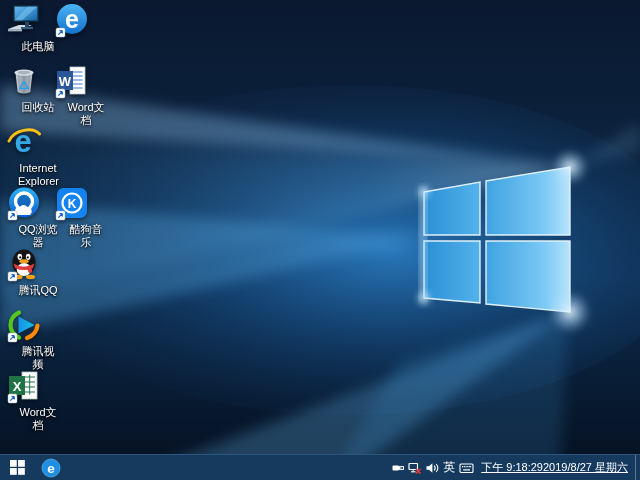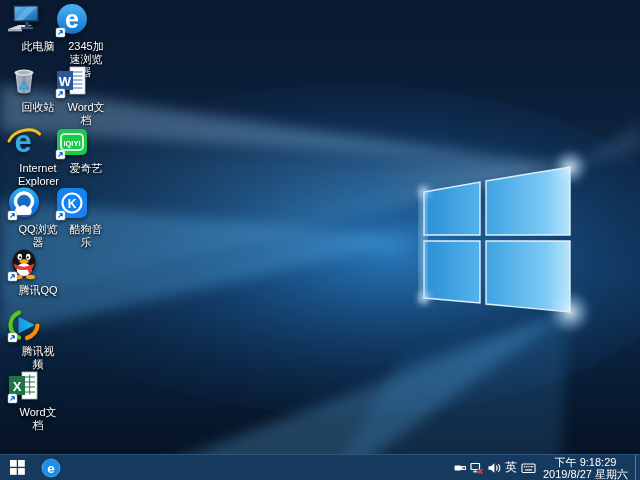--- a/index.html
+++ b/index.html
@@ -24,21 +24,21 @@
   
   #taskbar {
     position:absolute; left:0; bottom:0; width:640px; height:26px;
     background:#16395e; border-top:1px solid rgba(120,170,220,.25);
     display:flex; align-items:center;
   }
   .tb-btn { width:34px; height:26px; background:transparent; border:none; display:flex; align-items:center; justify-content:center; cursor:pointer; }
   #tray { margin-left:auto; display:flex; align-items:center; height:26px; }
   .tray-ic { width:17px; height:26px; display:flex; align-items:center; justify-content:center; cursor:pointer; }
   #ime { color:#fff; font-size:12px; width:18px; text-align:center; cursor:pointer; }
-  #clock { color:#fff; font-size:11px; line-height:12px; text-align:center; padding:0 7px 0 6px; cursor:pointer; display:flex; flex-direction:column; justify-content:center; height:14px; }
+  #clock { color:#fff; font-size:11px; line-height:12px; text-align:center; padding:0 7px 0 6px; cursor:pointer; display:flex; justify-content:center; height:14px;text-decoration:underline; }
   #show-desktop { width:5px; height:26px; border-left:1px solid rgba(255,255,255,.3); cursor:pointer; }
 </style>
 </head>
 <body>
 
 <div id="screen">
 
   <svg id="wallpaper" viewBox="0 0 640 480" preserveAspectRatio="none">
     <defs>
       <linearGradient id="sky" x1="0" y1="0" x2="0" y2="1">
@@ -143,21 +143,20 @@
 
   <div class="dicon c1 r0">
     <svg class="glyph" viewBox="0 0 36 36">
       <circle cx="18" cy="17" r="15" fill="url(#blueSphere)"></circle>
       <text x="18" y="26" font-size="25" font-weight="bold" fill="#ffffff" text-anchor="middle" font-family="Liberation Sans,sans-serif">e</text>
       <g>
         <rect x="2" y="26" width="9" height="9" rx="1.5" fill="#fff" stroke="#9fb6c9" stroke-width="0.5"></rect>
         <path d="M4.3 32.7 L8.3 28.7 M8.3 28.7 h-2.8 M8.3 28.7 v2.8" stroke="#1463c7" stroke-width="1.2" fill="none"></path>
       </g>
     </svg>
-    <span class="lbl">2345加速浏览器</span>
   </div>
 
   <div class="dicon c0 r1">
     <svg class="glyph" viewBox="0 0 36 36">
       <path d="M9.5 10 h17 l-2.2 19 q-6.3 3.2 -12.6 0 Z" fill="url(#binBody)"></path>
       <path d="M12.5 11 l1.2 17 M18 11 v17.8 M23.5 11 l-1.2 17" stroke="#7c8896" stroke-width="0.8" opacity="0.7"></path>
       <ellipse cx="18" cy="9.6" rx="9.6" ry="3.1" fill="#d9dfe6"></ellipse>
       <ellipse cx="18" cy="9.6" rx="6.3" ry="1.8" fill="#a9b3bf"></ellipse>
       <path d="M18 18.5 l4.2 7 h-8.4 Z" fill="none" stroke="#2e9fe6" stroke-width="1.5" stroke-linejoin="round"></path>
     </svg>
@@ -185,32 +184,20 @@
   </div>
 
   <div class="dicon c0 r2">
     <svg class="glyph" viewBox="0 0 36 36">
       <text x="17" y="28" font-size="31" font-weight="bold" fill="#35a8e8" text-anchor="middle" font-family="Liberation Sans,sans-serif">e</text>
       <path d="M3 17 C 8 5.5, 27 2.5, 33.5 10" stroke="#f5c01a" stroke-width="3" fill="none" stroke-linecap="round"></path>
     </svg>
     <span class="lbl">Internet Explorer</span>
   </div>
 
-  <div class="dicon c1 r2">
-    <svg class="glyph" viewBox="0 0 36 36">
-      <rect x="3" y="5" width="30" height="26" rx="5" fill="#1dc94c"></rect>
-      <rect x="7" y="10" width="22" height="16" rx="4" fill="none" stroke="#fff" stroke-width="1.6"></rect>
-      <text x="18" y="21.5" font-size="7.5" font-weight="bold" fill="#fff" text-anchor="middle" font-family="Liberation Sans,sans-serif">iQIYI</text>
-      <g>
-        <rect x="2" y="26" width="9" height="9" rx="1.5" fill="#fff" stroke="#9fb6c9" stroke-width="0.5"></rect>
-        <path d="M4.3 32.7 L8.3 28.7 M8.3 28.7 h-2.8 M8.3 28.7 v2.8" stroke="#1463c7" stroke-width="1.2" fill="none"></path>
-      </g>
-    </svg>
-    <span class="lbl">爱奇艺</span>
-  </div>
 
   <div class="dicon c0 r3">
     <svg class="glyph" viewBox="0 0 36 36">
       <circle cx="18" cy="17.5" r="15" fill="url(#qqbRing)"></circle>
       <circle cx="18" cy="16.5" r="8.5" fill="none" stroke="#fff" stroke-width="3.4"></circle>
       <circle cx="18" cy="16.5" r="6.5" fill="#0d4e9e" opacity="0.55"></circle>
       <g fill="#fff">
         <circle cx="12.5" cy="26" r="3.4"></circle>
         <circle cx="17.5" cy="24.2" r="4.2"></circle>
         <circle cx="22.5" cy="26.2" r="3.2"></circle>

